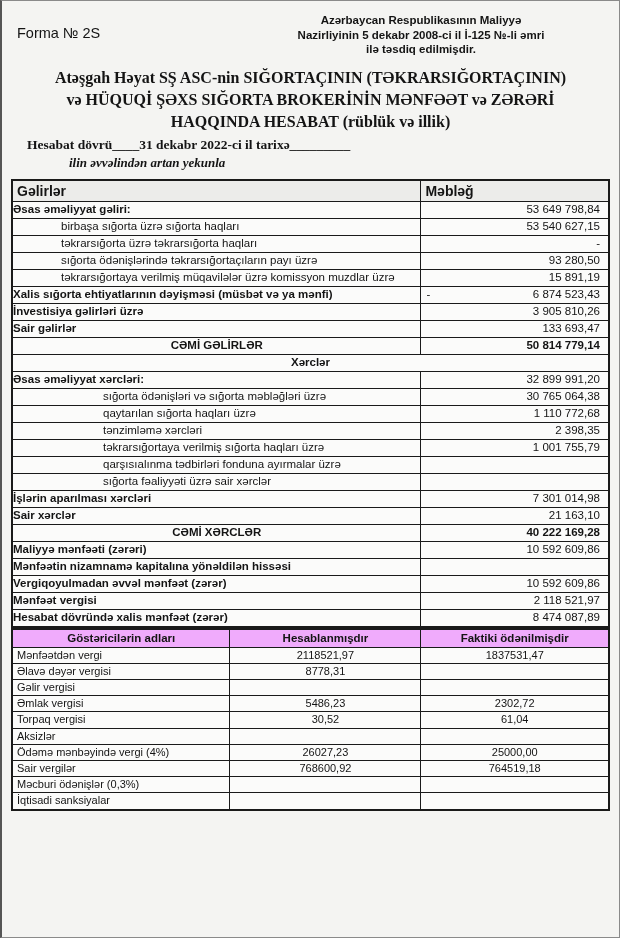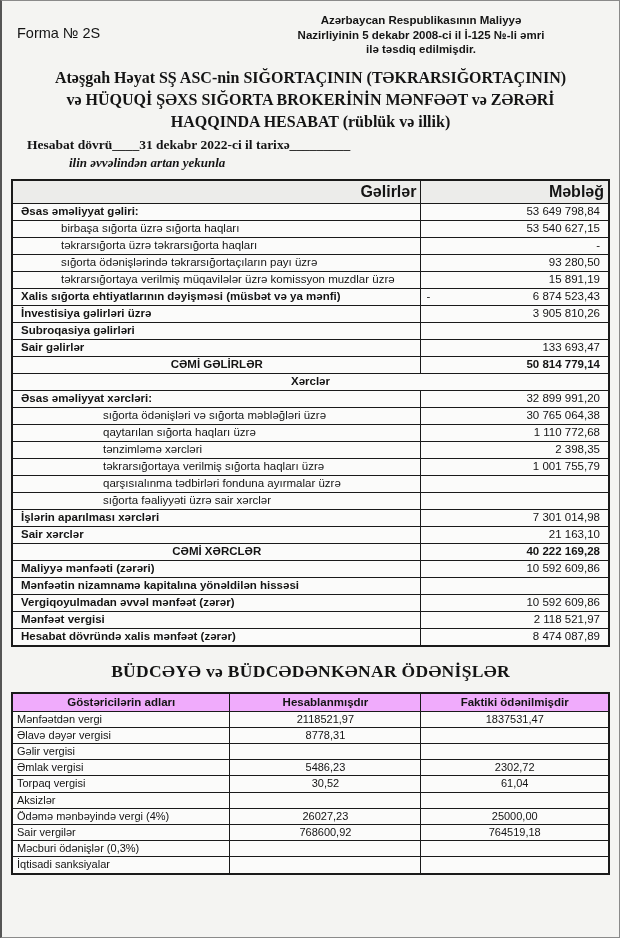--- a/index.html
+++ b/index.html
@@ -23,22 +23,22 @@
   .form-no { font-weight: normal; font-size: 14.5px; padding: 14px 0 0 6px; white-space: nowrap; }
   .approval { width: 370px; text-align: center; font-weight: bold; font-size: 11.5px; line-height: 1.28; padding-top: 2px; margin-right: 4px; }
   
   .title { font-family: "Liberation Serif", serif; font-weight: bold; font-size: 16px; text-align: center; line-height: 1.38; margin: 6px 0 4px 0; }
   .period { font-family: "Liberation Serif", serif; font-weight: bold; font-size: 13.5px; margin: 4px 0 2px 16px; }
   .subtitle { font-family: "Liberation Serif", serif; font-weight: bold; font-style: italic; font-size: 13px; margin: 2px 0 8px 58px; }
   
   table { width: 100%; border-collapse: collapse; border: 2px solid #1a1a1a; background: #fbfbfa; table-layout: fixed; }
   th, td { border: 1px solid #1a1a1a; overflow: hidden; }
   
-  .t1 th { font-size: 16px; font-weight: bold; text-align: right; padding: 2px 4px; height: 19px; background: #ececea; }
-  .t1 td { font-size: 11.5px; padding: 1px 8px; height: 17px; line-height: 1.2; vertical-align: middle; }
+  .t1 th { font-size: 14px; font-weight: bold; text-align: left; padding: 2px 4px; height: 19px; background: #ececea; }
+  .t1 td { font-size: 11.5px; padding: 1px 0; height: 17px; line-height: 1.2; vertical-align: middle; }
   .t1 col.c-label { width: 68.5%; }
   .t1 col.c-val   { width: 31.5%; }
   .t1 td.lbl.main  { font-weight: bold; }
   .t1 td.lbl.sub   { padding-left: 48px; margin-left: 35px; }
   .t1 td.lbl.sub2  { padding-left: 90px; }
   .t1 td.lbl.total { font-weight: bold; text-align: center; }
   .t1 td.lbl.section { font-weight: bold; text-align: center; }
   .t1 td.val { text-align: right; padding-right: 8px; position: relative; }
   .t1 td.val.bold { font-weight: bold; }
   .t1 .prefix { position: absolute; left: 5px; top: 1px; }
@@ -109,24 +109,20 @@
         </tr>
         <tr>
           <td class="lbl main">Xalis sığorta ehtiyatlarının dəyişməsi (müsbət və ya mənfi)</td>
           <td class="val"><span class="prefix">-</span>6 874 523,43</td>
         </tr>
         <tr>
           <td class="lbl main">İnvestisiya gəlirləri üzrə</td>
           <td class="val">3 905 810,26</td>
         </tr>
         <tr>
-          <td class="lbl main">Subroqasiya gəlirləri</td>
-          <td class="val"></td>
-        </tr>
-        <tr>
           <td class="lbl main">Sair gəlirlər</td>
           <td class="val">133 693,47</td>
         </tr>
         <tr>
           <td class="lbl total">CƏMİ GƏLİRLƏR</td>
           <td class="val bold">50 814 779,14</td>
         </tr>
         <tr>
           <td colspan="2" class="lbl section">Xərclər</td>
         </tr>
@@ -186,21 +182,20 @@
           <td class="lbl main">Mənfəət vergisi</td>
           <td class="val">2 118 521,97</td>
         </tr>
         <tr>
           <td class="lbl main">Hesabat dövründə xalis mənfəət (zərər)</td>
           <td class="val">8 474 087,89</td>
         </tr>
       </tbody>
   </table>
 
-  <div class="budget-title">BÜDCƏYƏ və BÜDCƏDƏNKƏNAR ÖDƏNİŞLƏR</div>
 
   <table class="t2">
     <colgroup>
         <col class="c-name">
         <col class="c-acc">
         <col class="c-paid">
       </colgroup>
     <thead>
       <tr>
         <th>Göstəricilərin adları</th>

